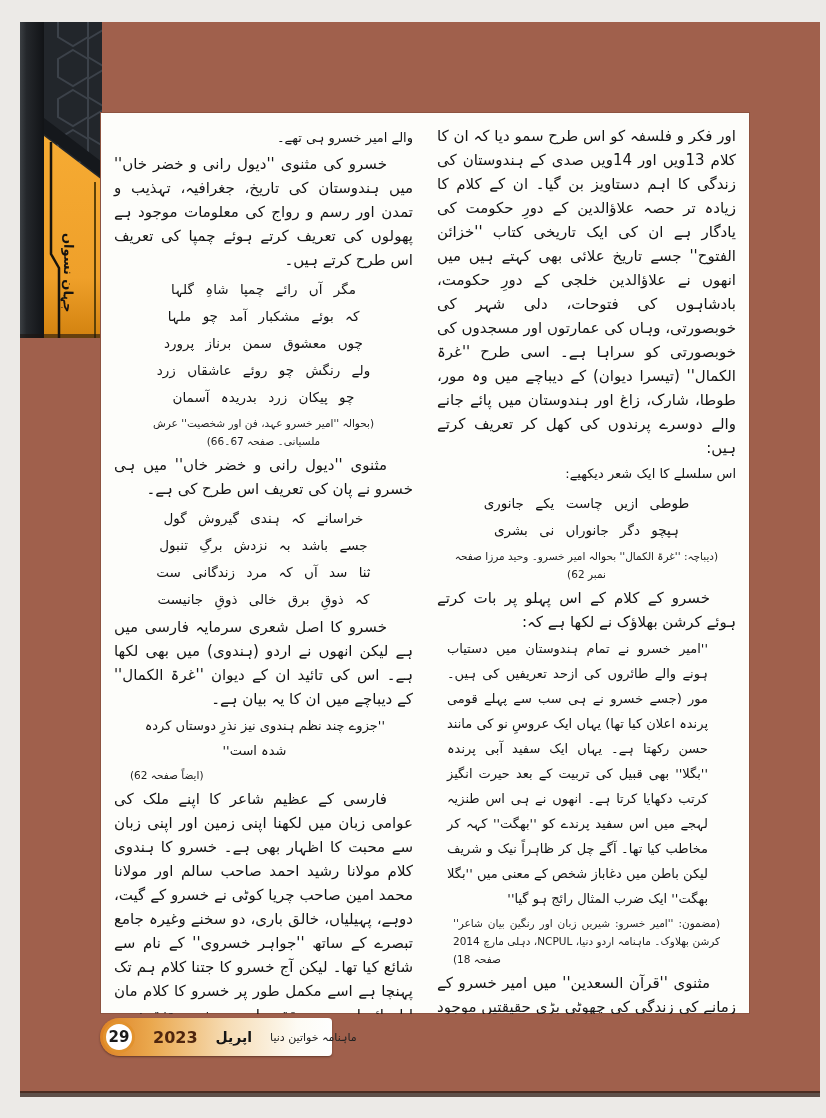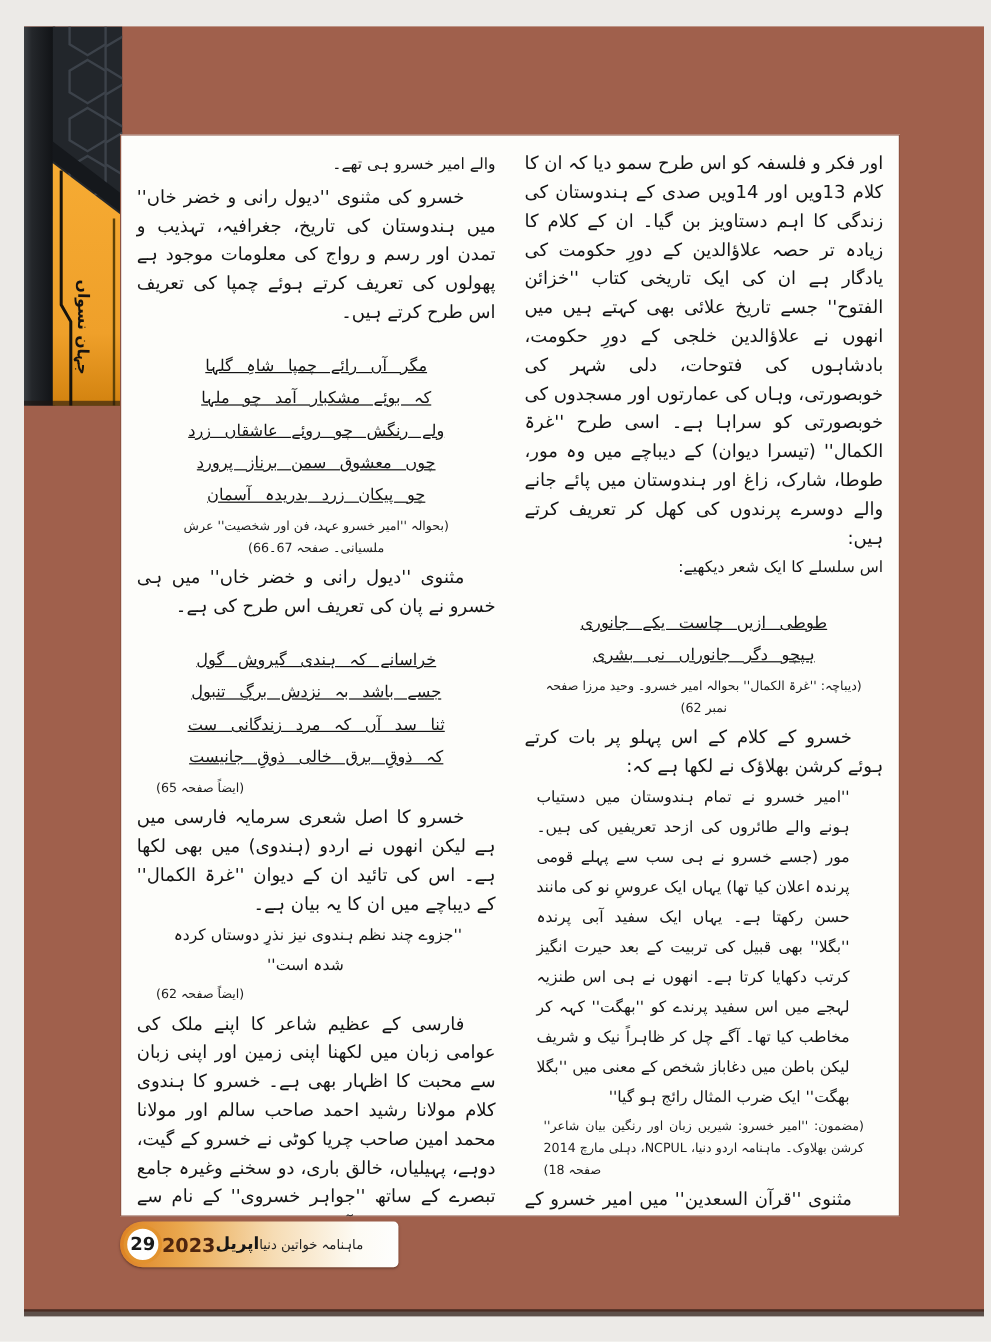--- a/index.html
+++ b/index.html
@@ -32,42 +32,42 @@
     display:flex;gap:24px;overflow:hidden;
     direction:rtl;
   }
   .col{flex:1 1 0;color:#141414;}
   .para{
     margin:0 0 2px 0;font-size:15px;line-height:24px;
     text-align:justify;text-align-last:right;
   }
   .para.indent{text-indent:26px;}
   .lead-line{margin:2px 0;font-size:13px;line-height:24px;text-align:right;}
-  .verse{margin:20px 0 2px 0;text-decoration:underline;}
+  .verse{margin:4px 0 2px 0;}
   .verse-line{
     font-size:13.5px;line-height:27px;text-align:center;word-spacing:7px;
     white-space:nowrap;overflow:hidden;
   }
   .citation{
     margin:3px 16px;font-size:10.5px;line-height:18px;color:#1c1c1c;
     text-align:center;
   }
   .citation.start{text-align:left;}
   .citation.block{text-align:justify;text-align-last:left;}
   .quote{
     margin:2px 28px 2px 10px;font-size:13px;line-height:25px;
     text-align:justify;text-align-last:right;
   }
   
   .footer-bar{
     position:absolute;left:80px;top:996px;width:232px;height:38px;
     border-radius:19px 4px 4px 19px;
     background:linear-gradient(90deg,#dd8224 0%,#eaa84e 22%,#f6dcb4 55%,#fdfbf4 85%,#fefefe 100%);
     box-shadow:0 1px 2px rgba(40,20,10,.5);
-    display:flex;align-items:center;direction:ltr;gap:0;
+    display:flex;align-items:center;direction:ltr;gap:18px;
     padding:0 10px 0 3px;box-sizing:border-box;
   }
   .page-circle{
     width:32px;height:32px;border-radius:50%;background:#ffffff;
     border:3px solid #e2922e;box-sizing:border-box;
     display:flex;align-items:center;justify-content:center;
     font-size:15px;font-weight:bold;color:#1a1a1a;flex:0 0 auto;
   }
   .footer-year{font-size:16px;font-weight:bold;color:#4e250e;}
   .footer-month{font-size:14px;font-weight:bold;color:#151515;direction:rtl;}
@@ -135,33 +135,32 @@
       <p class="citation block">(مضمون: ''امیر خسرو: شیریں زبان اور رنگین بیان شاعر'' کرشن بھلاوک۔ ماہنامہ اردو دنیا، NCPUL، دہلی مارچ 2014 صفحہ 18)</p>
       <p class="para indent">مثنوی ''قرآن السعدین'' میں امیر خسرو کے زمانے کی زندگی کی چھوٹی بڑی حقیقتیں موجود ہیں مثنوی میں امیر خسرو کے وطن پرستی کے جذبے کے اظہار میں یہاں کی آب و ہوا پھل پھول اور یہاں کی عمارتوں کی خوبصورتی کو سراہا ہے ساتھ ہی ہندوی کے الفاظ کو فارسی کے ساتھ کامیابی کے ساتھ کھپا دیا ہے۔ اپنے وطن کی سوندھی مٹی کی خوشبو کو سمونے کی جو روایت اردو کے شعراء مثلاً قلی قطب شاہ، نظیر اکبر آبادی، شاہ عالم آفتاب، اکبر الہ آبادی، اقبال، سودا اور انیس و دبیر کے مراثی اور اختر شیرانی، فراق گورکھپوری، چکبست لکھنوی، ندا فاضلی وغیرہ کے یہاں پروان چڑھی اس کی بنیاد ڈالنے</p>
     </div>
 
     <div class="col">
       <p class="lead-line">والے امیر خسرو ہی تھے۔</p>
       <p class="para indent">خسرو کی مثنوی ''دیول رانی و خضر خاں'' میں ہندوستان کی تاریخ، جغرافیہ، تہذیب و تمدن اور رسم و رواج کی معلومات موجود ہے پھولوں کی تعریف کرتے ہوئے چمپا کی تعریف اس طرح کرتے ہیں۔</p>
       <div class="verse">
         <div class="verse-line">مگر آں رائے چمپا شاہِ گلہا</div>
         <div class="verse-line">کہ بوئے مشکبار آمد چو ملہا</div>
+        <div class="verse-line">چوں معشوق سمن برناز پرورد</div>
         <div class="verse-line">ولے رنگش چو روئے عاشقاں زرد</div>
-        <div class="verse-line">چوں معشوق سمن برناز پرورد</div>
         <div class="verse-line">چو پیکان زرد بدریدہ آسمان</div>
       </div>
       <p class="citation">(بحوالہ ''امیر خسرو عہد، فن اور شخصیت'' عرش ملسیانی۔ صفحہ 67۔66)</p>
       <p class="para indent">مثنوی ''دیول رانی و خضر خاں'' میں ہی خسرو نے پان کی تعریف اس طرح کی ہے۔</p>
       <div class="verse">
         <div class="verse-line">خراسانے کہ ہندی گیروش گول</div>
         <div class="verse-line">جسے باشد بہ نزدش برگِ تنبول</div>
         <div class="verse-line">ثنا سد آں کہ مرد زندگانی ست</div>
         <div class="verse-line">کہ ذوقِ برق خالی ذوقِ جانیست</div>
       </div>
-      <p class="citation start">(ایضاً صفحہ 65)</p>
       <p class="para indent">خسرو کا اصل شعری سرمایہ فارسی میں ہے لیکن انھوں نے اردو (ہندوی) میں بھی لکھا ہے۔ اس کی تائید ان کے دیوان ''غرۃ الکمال'' کے دیباچے میں ان کا یہ بیان ہے۔</p>
       <p class="quote" style="text-align:right;text-align-last:center;">''جزوے چند نظم ہندوی نیز نذرِ دوستاں کردہ شدہ است''</p>
       <p class="citation start">(ایضاً صفحہ 62)</p>
       <p class="para indent">فارسی کے عظیم شاعر کا اپنے ملک کی عوامی زبان میں لکھنا اپنی زمین اور اپنی زبان سے محبت کا اظہار بھی ہے۔ خسرو کا ہندوی کلام مولانا رشید احمد صاحب سالم اور مولانا محمد امین صاحب چریا کوٹی نے خسرو کے گیت، دوہے، پہیلیاں، خالق باری، دو سخنے وغیرہ جامع تبصرے کے ساتھ ''جواہر خسروی'' کے نام سے شائع کیا تھا۔ لیکن آج خسرو کا جتنا کلام ہم تک پہنچا ہے اسے مکمل طور پر خسرو کا کلام مان لیا جائے اس پر محققین اور مورخین متفق نہیں ہیں۔ خصوصاً محمود شیرانی، رشید حسن خاں، ممتاز حسین، قاضی عبدالودود اور گیان چند جین نے اس سلسلے میں شک کا اظہار کیا ہے۔</p>
 
     </div>
 
   </div>
 
   <div class="footer-bar">

